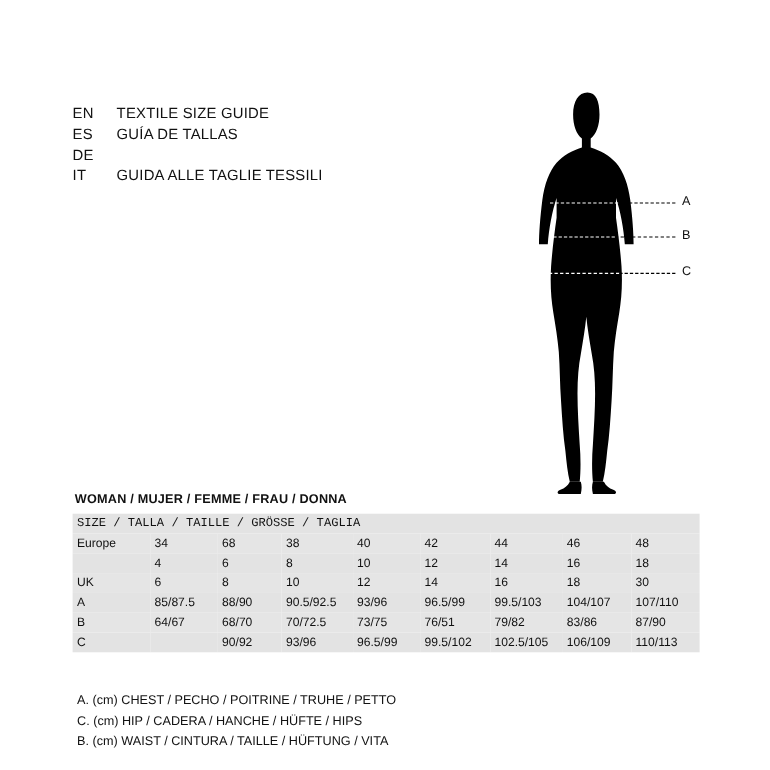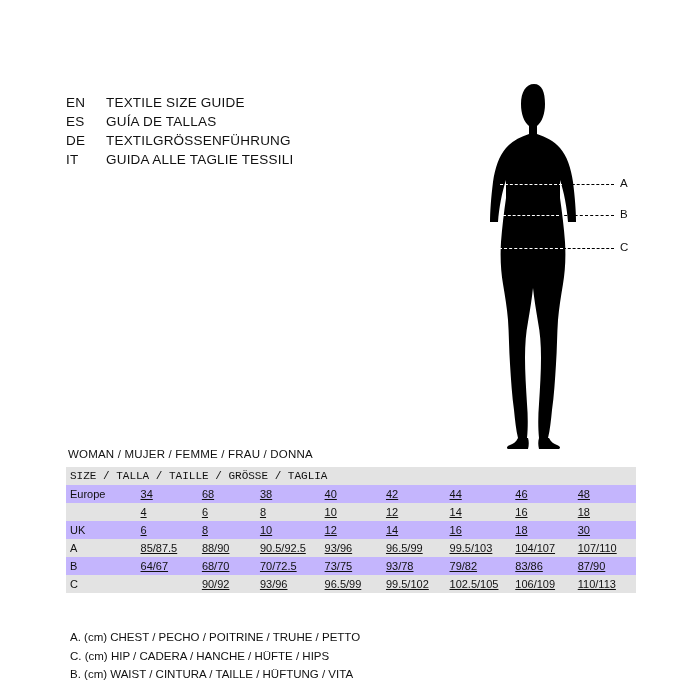--- a/index.html
+++ b/index.html
@@ -74,41 +74,41 @@
 
   
   .table-wrap {
     position: absolute;
     left: 66px;
     top: 416px;
     width: 570px;
   }
   .group-title {
     font-size: 11.5px;
-    font-weight: normal;
+    font-weight: bold;
     color: #111111;
     padding: 0 0 7px 2px;
     letter-spacing: 0.2px;
   }
   table.size-table {
     border-collapse: collapse;
     width: 570px;
     font-size: 11px;
     color: #111111;
   }
   table.size-table td, table.size-table th {
     text-align: left;
     padding: 3px 0 3px 4px;
     font-weight: normal;
     white-space: nowrap;
   }
   tr.shaded td, tr.shaded th { background: #e3e3e3; }
-  tr.plain td { background: #c4b5fd; }
+  tr.plain td { background: #e5e5e5; }
   .col-label { width: 84px; }
-  .col-v { width: 69px; text-decoration: underline; }
+  .col-v { width: 69px; }
   .hdr-cell { font-weight: bold; font-family: Liberation Mono, monospace; }
 
   
   .legend {
     position: absolute;
     left: 70px;
     top: 596px;
     font-size: 11.5px;
     color: #111111;
     line-height: 18.5px;
@@ -123,21 +123,20 @@
     <div class="title-row">
       <span class="title-lang">EN</span>
       <span class="title-text">TEXTILE SIZE GUIDE</span>
     </div>
     <div class="title-row">
       <span class="title-lang">ES</span>
       <span class="title-text">GUÍA DE TALLAS</span>
     </div>
     <div class="title-row">
       <span class="title-lang">DE</span>
-      <span class="title-text">TEXTILGRÖSSENFÜHRUNG</span>
     </div>
     <div class="title-row">
       <span class="title-lang">IT</span>
       <span class="title-text">GUIDA ALLE TAGLIE TESSILI</span>
     </div>
   </div>
 
   <div class="figure">
     <svg width="180" height="370" viewBox="0 0 180 370">
       <g fill="#000000">
@@ -227,21 +226,21 @@
           <td class="col-v">99.5/103</td>
           <td class="col-v">104/107</td>
           <td class="col-v">107/110</td>
         </tr>
         <tr class="plain">
           <td class="col-label">B</td>
           <td class="col-v">64/67</td>
           <td class="col-v">68/70</td>
           <td class="col-v">70/72.5</td>
           <td class="col-v">73/75</td>
-          <td class="col-v">93/78</td>
+          <td class="col-v">76/51</td>
           <td class="col-v">79/82</td>
           <td class="col-v">83/86</td>
           <td class="col-v">87/90</td>
         </tr>
         <tr class="shaded">
           <td class="col-label">C</td>
           <td class="col-v"></td>
           <td class="col-v">90/92</td>
           <td class="col-v">93/96</td>
           <td class="col-v">96.5/99</td>

